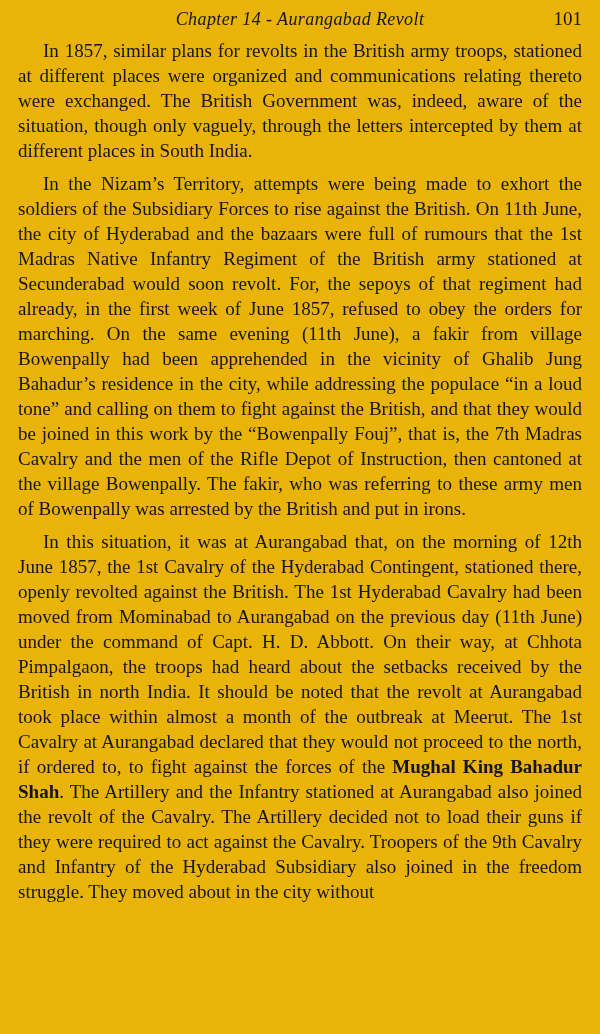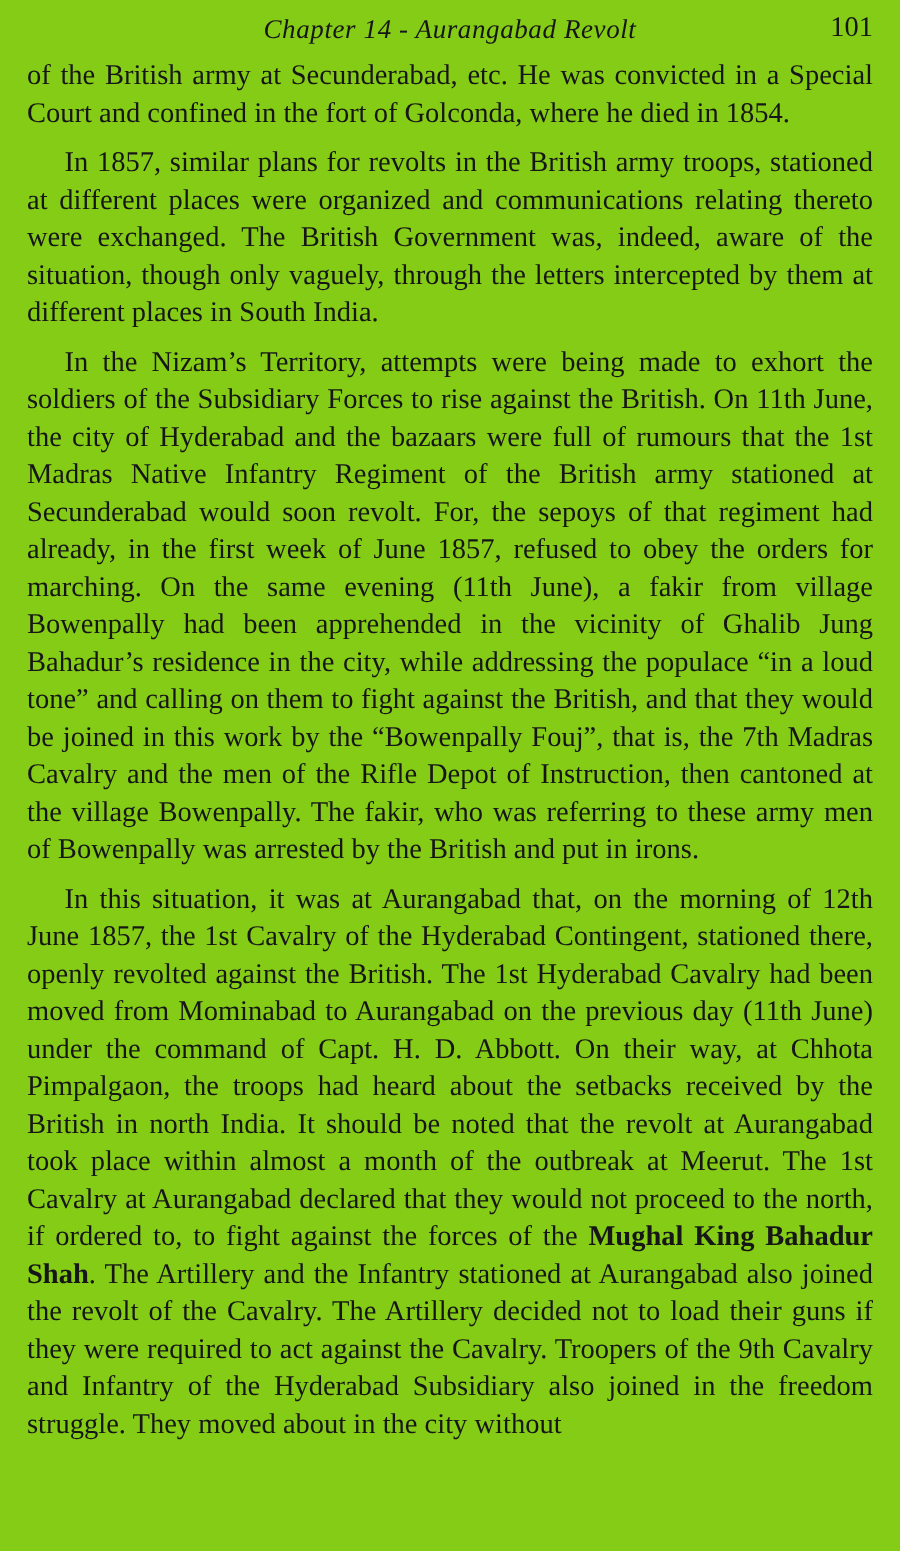--- a/index.html
+++ b/index.html
@@ -5,21 +5,21 @@
   html, body {
     margin: 0;
     padding: 0;
     background: #ffffff;
   }
   .page {
     position: relative;
     width: 600px;
     height: 1034px;
     box-sizing: border-box;
-    background: #84cc16;
+    background: #eab308;
     color: #161616;
     font-family: "Liberation Serif", serif;
     padding: 7px 18px 0 18px;
     overflow: hidden;
   }
   .running-header {
     position: relative;
     height: 24px;
     margin-bottom: 7px;
     font-size: 18px;
@@ -61,21 +61,20 @@
 
 <div class="page">
 
   <div class="running-header">
     <span class="chapter-title">Chapter 14 - Aurangabad Revolt</span>
     <span class="page-number">101</span>
   </div>
 
   <div class="body-text">
 
-    <p class="para continuation"><span>of the British army at Secunderabad, etc. He was convicted in a Special Court and confined in the fort of Golconda, where he died in 1854.</span></p>
 
     <p class="para"><span>In 1857, similar plans for revolts in the British army troops, stationed at different places were organized and communications relating thereto were exchanged. The British Government was, indeed, aware of the situation, though only vaguely, through the letters intercepted by them at different places in South India.</span></p>
 
     <p class="para"><span>In the Nizam’s Territory, attempts were being made to exhort the soldiers of the Subsidiary Forces to rise against the British. On 11th June, the city of Hyderabad and the bazaars were full of rumours that the 1st Madras Native Infantry Regiment of the British army stationed at Secunderabad would soon revolt. For, the sepoys of that regiment had already, in the first week of June 1857, refused to obey the orders for marching. On the same evening (11th June), a fakir from village Bowenpally had been apprehended in the vicinity of Ghalib Jung Bahadur’s residence in the city, while addressing the populace “in a loud tone” and calling on them to fight against the British, and that they would be joined in this work by the “Bowenpally Fouj”, that is, the 7th Madras Cavalry and the men of the Rifle Depot of Instruction, then cantoned at the village Bowenpally. The fakir, who was referring to these army men of Bowenpally was arrested by the British and put in irons.</span></p>
 
     <p class="para"><span>In this situation, it was at Aurangabad that, on the morning of 12th June 1857, the 1st Cavalry of the Hyderabad Contingent, stationed there, openly revolted against the British. The 1st Hyderabad Cavalry had been moved from Mominabad to Aurangabad on the previous day (11th June) under the command of Capt. H. D. Abbott. On their way, at Chhota Pimpalgaon, the troops had heard about the setbacks received by the British in north India. It should be noted that the revolt at Aurangabad took place within almost a month of the outbreak at Meerut. The 1st Cavalry at Aurangabad declared that they would not proceed to the north, if ordered to, to fight against the forces of the </span><b class="bold-phrase">Mughal King Bahadur Shah</b><span>. The Artillery and the Infantry stationed at Aurangabad also joined the revolt of the Cavalry. The Artillery decided not to load their guns if they were required to act against the Cavalry. Troopers of the 9th Cavalry and Infantry of the Hyderabad Subsidiary also joined in the freedom struggle. They moved about in the city without</span></p>
 
   </div>
 
 </div>

